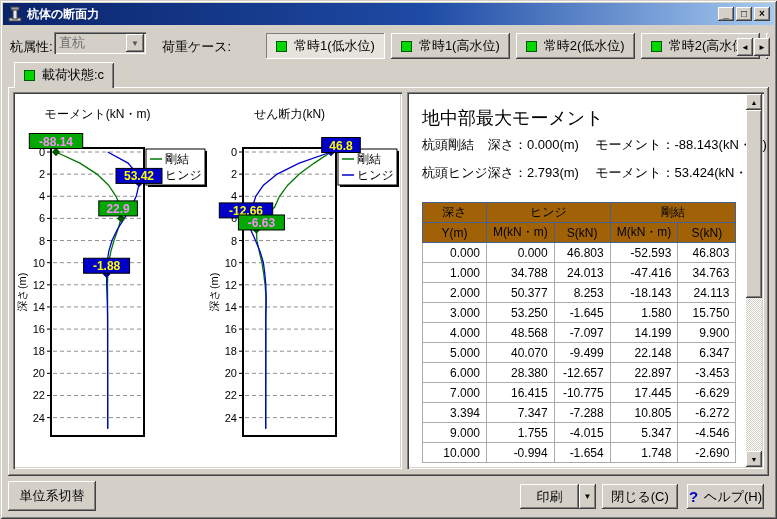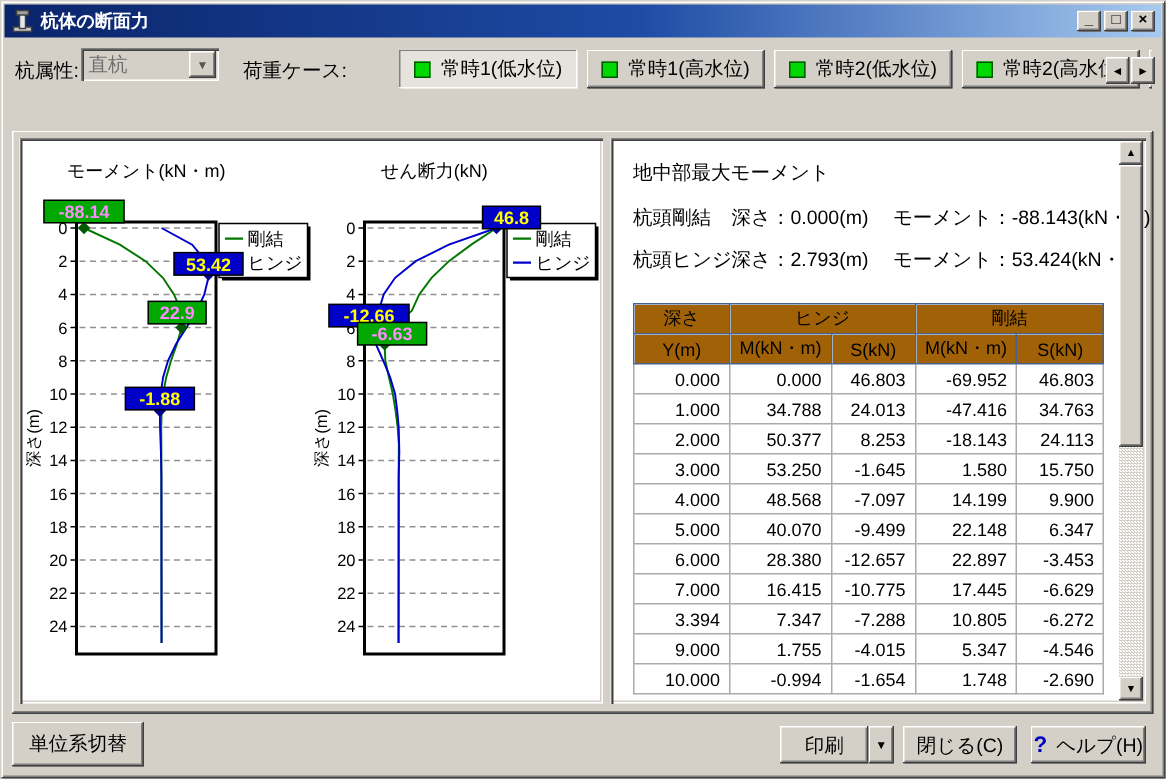--- a/index.html
+++ b/index.html
@@ -37,21 +37,21 @@
   .tab{position:absolute;left:14px;top:62px;height:26px;padding:0 10px;display:flex;align-items:center;gap:7px;
     background:#D4D0C8;z-index:3;font-size:13px;
     box-shadow: inset 1px 1px #fff, inset -1px 0 #404040, inset 2px 2px #D4D0C8, inset -2px 0 #808080;}
   .tab-page{position:absolute;left:8px;top:87px;width:761px;height:389px;z-index:2;}
 
   .chart-panel{position:absolute;left:5px;top:5px;width:389px;height:377px;}
   .data-panel{position:absolute;left:399px;top:5px;width:357px;height:377px;}
   .chart-box{position:absolute;top:10px;width:192px;height:360px;}
   svg{font-family:"Liberation Sans","DejaVu Sans",sans-serif;}
 
-  .sum-title{position:absolute;left:15px;top:14px;font-size:13px;}
+  .sum-title{position:absolute;left:15px;top:14px;font-size:18px;}
   .sum-line{position:absolute;left:15px;white-space:nowrap;font-size:13px;}
   .sum-line .h{display:inline-block;width:62px;}
   .sum-line .d{display:inline-block;width:104px;}
 
   table.res{position:absolute;left:15px;top:110px;border-collapse:collapse;font-size:12px;table-layout:fixed;}
   table.res td{height:20px;padding:0 6px;overflow:hidden;white-space:nowrap;}
   table.res thead td{background:#a16207;border:1px solid #44618F;text-align:center;}
   table.res tbody td{background:#fff;border:1px solid #ababab;text-align:right;}
 
   .scrollbar{position:absolute;top:2px;bottom:2px;right:2px;width:16px;
@@ -100,20 +100,24 @@
       </div>
       <div class="case-btn bev-up">
         <span class="grn"></span>
         <span>常時2(高水位)</span>
       </div>
       <div class="case-btn bev-up"></div>
     </div>
   <div class="arrow-btn bev-up" style="left:737px;">◄</div>
   <div class="arrow-btn bev-up" style="left:754px;">►</div>
 
+  <div class="tab">
+    <span class="grn"></span>
+    <span>載荷状態:c</span>
+  </div>
 
   <div class="tab-page bev-up">
 
     <div class="chart-panel sunken-white">
       <div class="chart-box" style="left:4px;"><svg width="192" height="360" viewBox="0 0 192 360">
             <text x="80.5" y="16" text-anchor="middle" font-size="12">モーメント(kN・m)</text>
             <text text-anchor="middle" font-size="11" transform="translate(9,190) rotate(-90)">深さ(m)</text>
             <line x1="36" y1="50" x2="125" y2="50" stroke="#909090" stroke-width="1" stroke-dasharray="4 3"></line>
             <line x1="30" y1="50" x2="34" y2="50" stroke="#000" stroke-width="1"></line>
             <text x="28" y="54" text-anchor="end" font-size="11">0</text>
@@ -270,21 +274,21 @@
               <td>S(kN)</td>
               <td>M(kN・m)</td>
               <td>S(kN)</td>
             </tr>
           </thead>
           <tbody>
             <tr>
               <td>0.000</td>
               <td>0.000</td>
               <td>46.803</td>
-              <td>-69.952</td>
+              <td>-52.593</td>
               <td>46.803</td>
             </tr>
             <tr>
               <td>1.000</td>
               <td>34.788</td>
               <td>24.013</td>
               <td>-47.416</td>
               <td>34.763</td>
             </tr>
             <tr>

